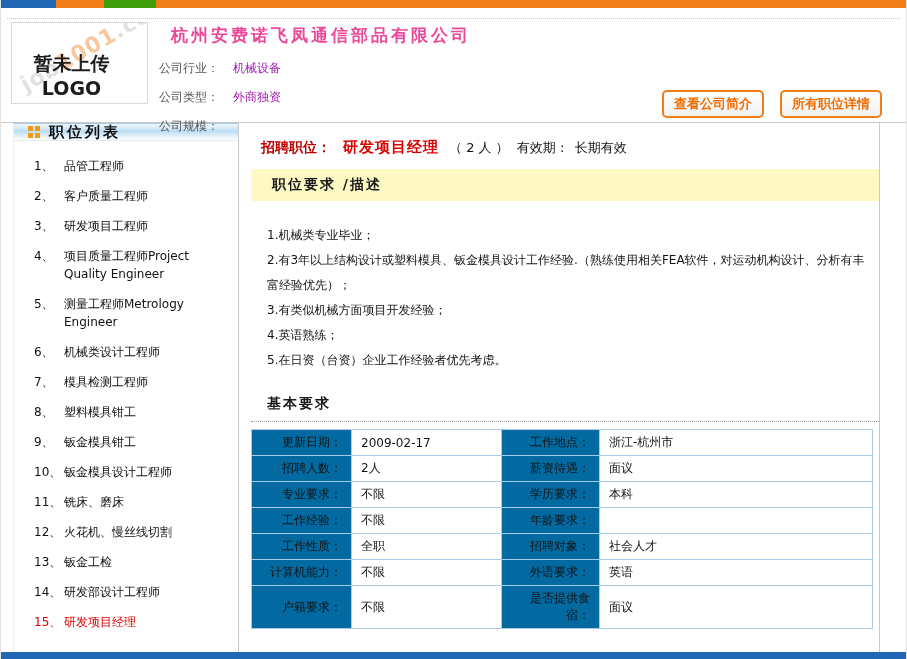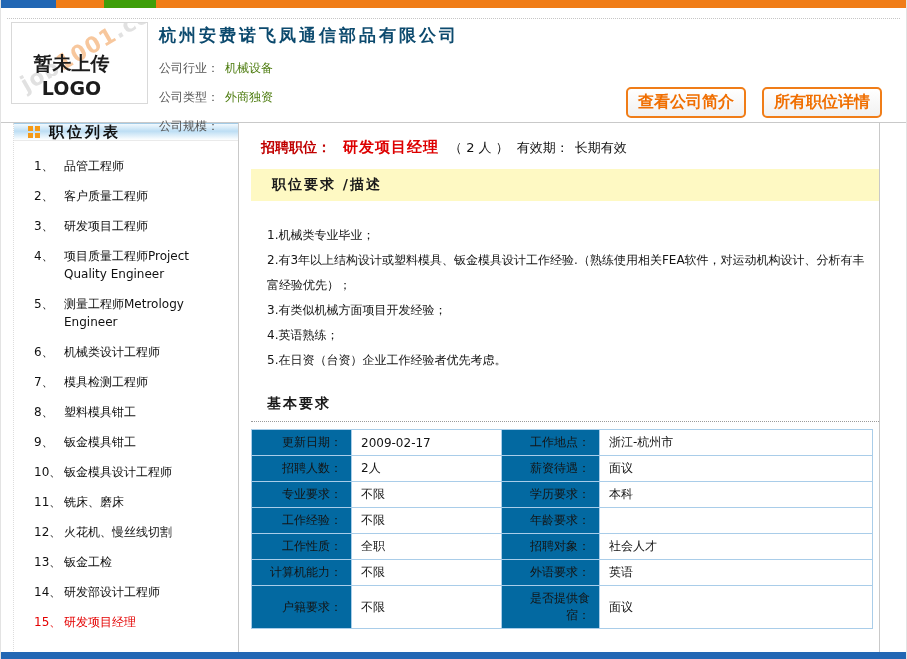--- a/index.html
+++ b/index.html
@@ -18,28 +18,28 @@
   .header { position:relative; height:103px; padding:2px 10px 0 10px; }
   .logo-box { position:absolute; left:10px; top:3px; width:137px; height:82px;
               border:1px solid #d9d9d9; background:#fff; overflow:hidden; }
   .logo-text { position:absolute; left:0; right:16px; top:28px; text-align:center;
                font-weight:bold; font-size:19px; color:#1c1c1c; z-index:2; }
   .watermark { position:absolute; left:4px; top:52px; transform:rotate(-30deg);
                transform-origin:left top; font-size:22px; font-weight:bold;
                color:#c9c9c9; opacity:.55; white-space:nowrap; z-index:1; letter-spacing:1px; }
   .watermark .mid { color:#f29a4e; }
   .company-info { margin-left:148px; padding-top:1px; }
-  .company-name { font-size:17px; font-weight:bold; color:#0c4a6e; letter-spacing:3px; padding:2px 0 7px 0; }
+  .company-name { font-size:17px; font-weight:bold; color:#ec4899; letter-spacing:3px; padding:2px 0 7px 0;margin-left:12px; }
   .field-row { font-size:12px; padding:6px 0; }
   .field-label { color:#555; }
-  .field-value { color:#4d7c0f; margin-left:6px; }
+  .field-value { color:#a21caf; margin-left:14px; }
   .header-buttons { position:absolute; right:24px; bottom:4px; display:flex; gap:16px; }
   .btn-outline { border:2px solid #f07d18; border-radius:5px;
                  background:linear-gradient(#ffffff,#f1f1f1);
-                 color:#f06e00; font-size:16px; font-weight:bold;
+                 color:#f06e00; font-size:13px; font-weight:bold;
                  padding:3px 10px; cursor:pointer; font-family:inherit; }
 
   
   .content { display:flex; border-top:1px solid #c9c9c9; height:539px; }
   .sidebar { width:226px; margin-left:12px; border-left:1px dotted #ddd;
              border-right:1px solid #c9c9c9; }
   .side-header { height:18px; border-top:1px solid #a3cbe6; border-bottom:1px solid #eaeaea;
                  background:linear-gradient(180deg,#f1f9fe 0%,#bddef4 45%,#feffff 100%);
                  display:flex; align-items:center; padding-left:14px; gap:9px; }
   .side-title { font-weight:bold; font-size:15px; letter-spacing:3px; color:#111; }

